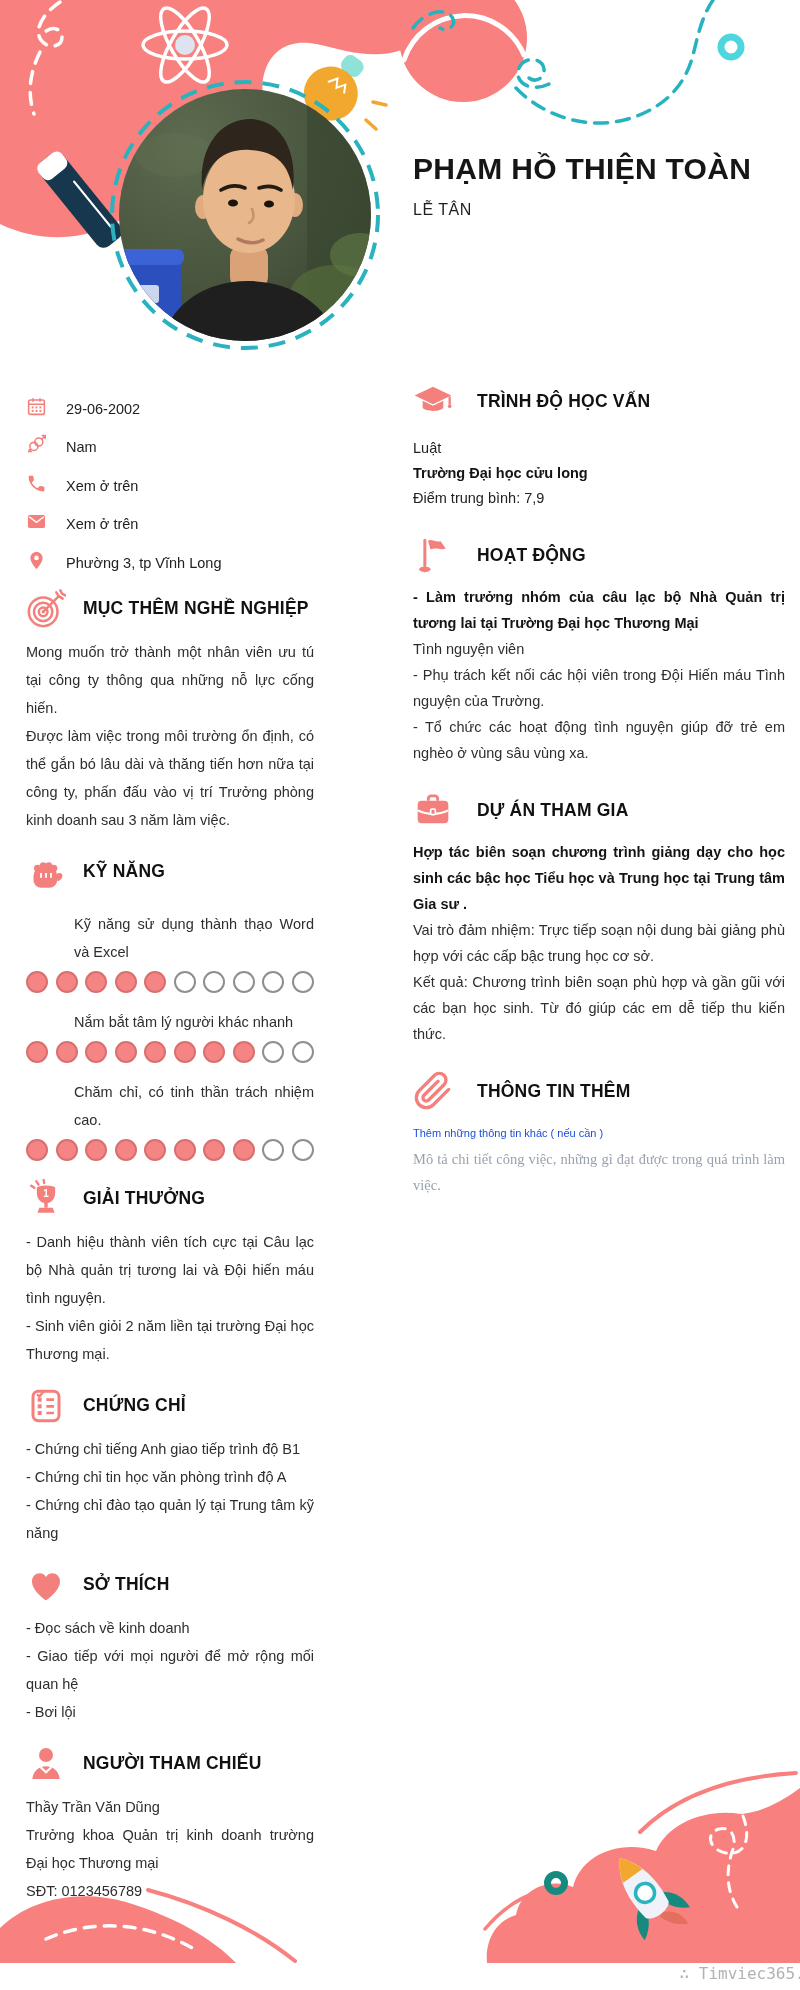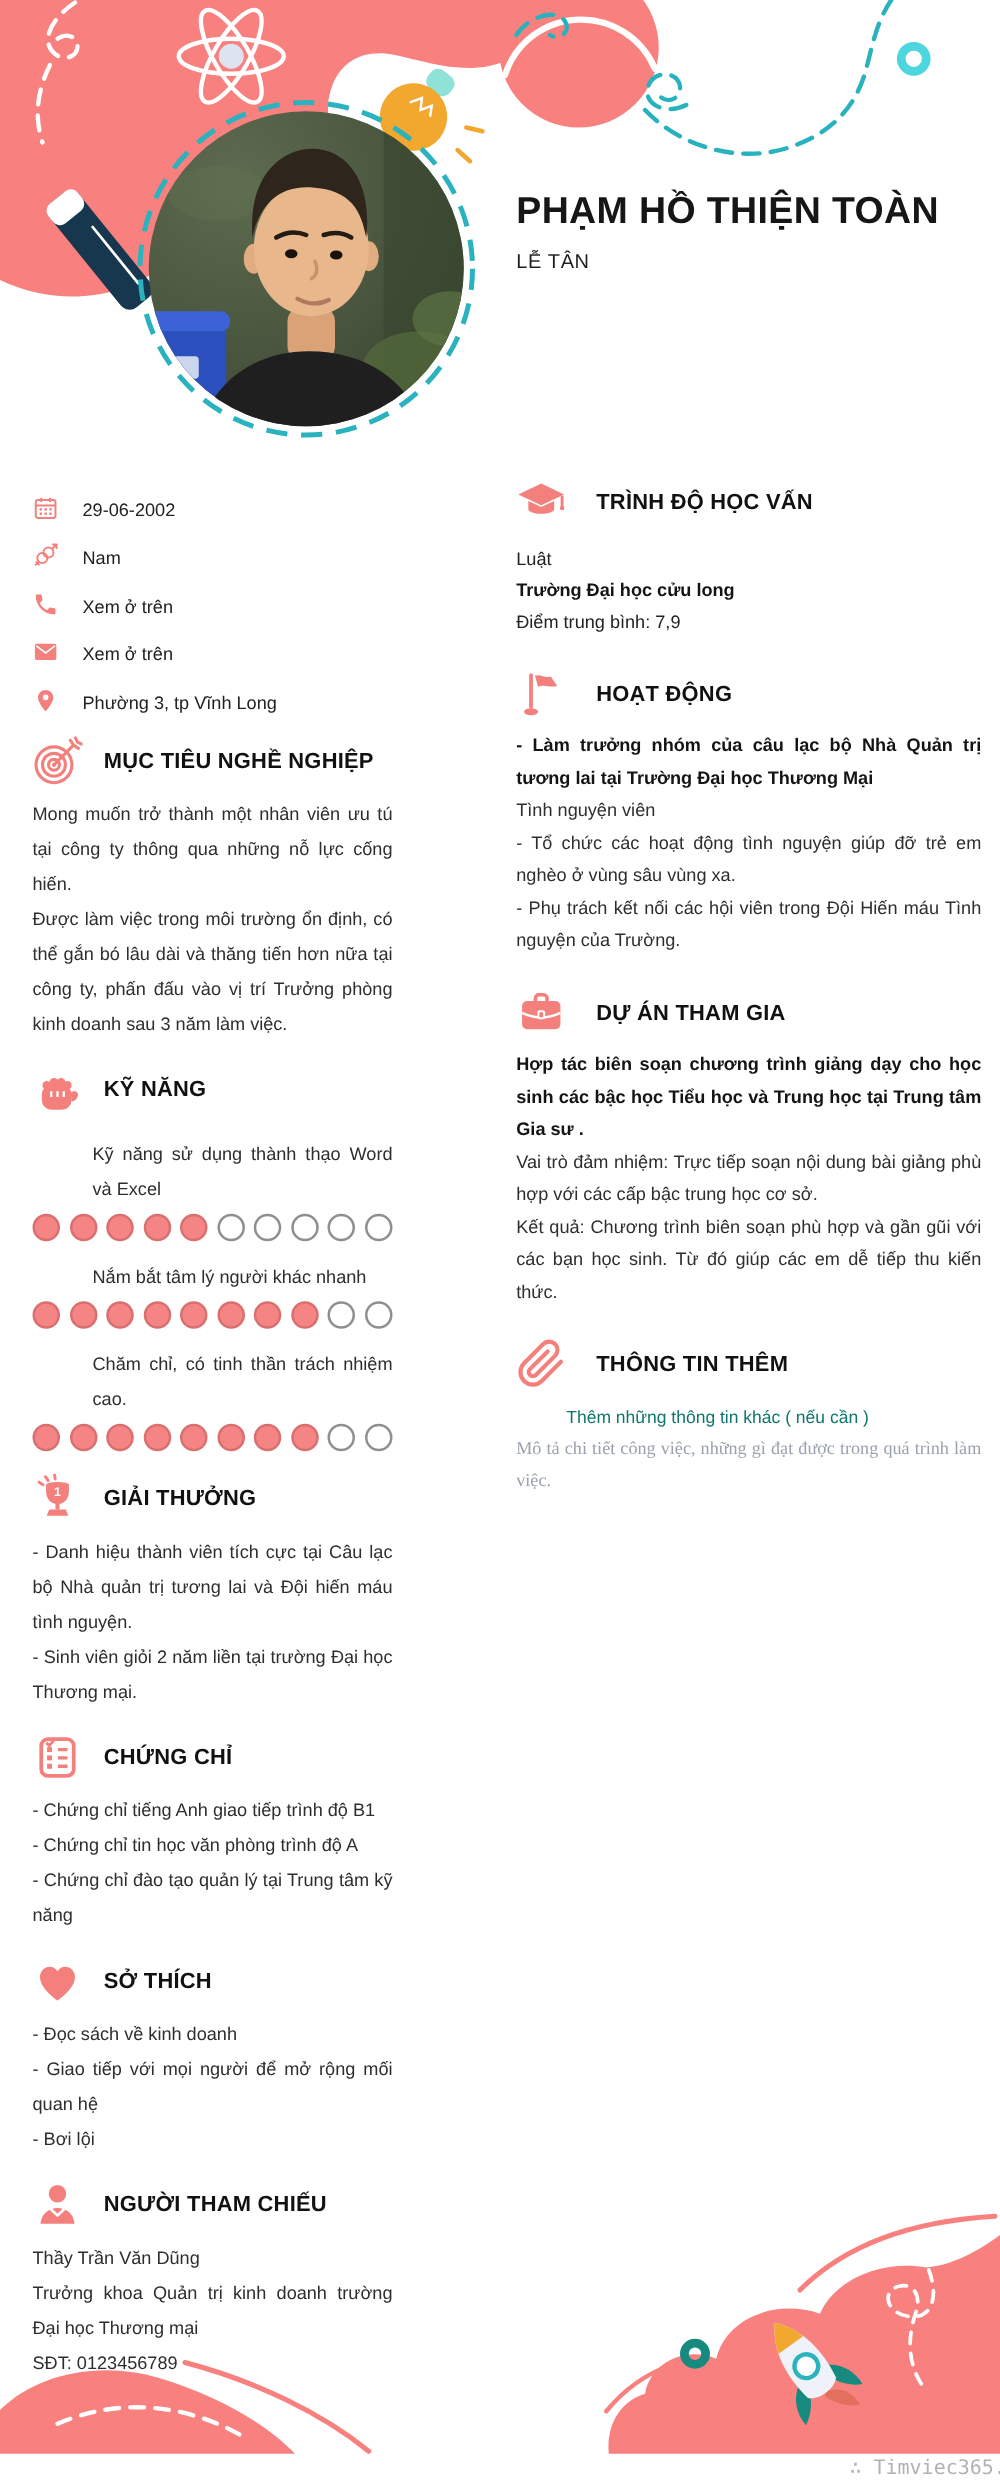--- a/index.html
+++ b/index.html
@@ -27,21 +27,21 @@
   .right-col .para{line-height:26px;}
   .para.bold{font-weight:700;color:#141414;}
   .edu{margin-top:12px;}
   .edu-line{font-size:14.5px;line-height:25px;color:#222;}
   .edu-line.bold{font-weight:700;color:#141414;}
   .skill-label{margin-top:15px;margin-left:48px;}
   .dots{display:flex;justify-content:space-between;margin:5px 0 3px;}
   .dot{width:22px;height:22px;border-radius:50%;background:#fff;border:2px solid #8f8f8f;box-sizing:border-box;}
   .dot.filled{background:#F58585;border-color:#D96F6F;}
   .muted{color:#9aa1ae;font-family:Liberation Serif, serif;}
-  .info-label{font-size:14px;line-height:26px;color:#0f766e;margin-left:40px;}
+  .info-label{font-size:11px;line-height:26px;color:#1d4ed8;}
   .watermark{position:absolute;right:8px;top:1964px;font-family:"DejaVu Sans Mono","Liberation Mono",monospace;
              font-size:16px;color:#b2b2b2;}
 </style>
 </head>
 <body>
 
 <div class="page">
 
   <svg class="decor" style="top:0" width="800" height="310" viewBox="0 0 800 310">
     <path d="M0,0 L452,0 C446,20 430,38 404,49 C374,61 344,50 316,44 C292,39 274,48 266,68 C258,88 264,108 276,122 C252,138 212,150 180,168 C158,181 148,200 126,216 C94,240 44,245 0,224 Z" fill="#F8807E"></path>
@@ -192,21 +192,21 @@
           <svg viewBox="0 0 24 24">
               <g fill="none" stroke="#F4807D" stroke-width="1.5">
                 <circle cx="10.3" cy="13.7" r="8.6"></circle>
                 <circle cx="10.3" cy="13.7" r="5.5"></circle>
                 <circle cx="10.3" cy="13.7" r="2.6"></circle>
               </g>
               <circle cx="10.3" cy="13.7" r="1" fill="#F4807D"></circle>
               <path d="M10.3,13.7 L19.7,4.3 M18.2,2l1.5,2.3 2.3,1.5 M20.6,.8l1,2 2,1" fill="none" stroke="#F4807D" stroke-width="1.5" stroke-linecap="round" stroke-linejoin="round"></path>
             </svg>
         </span>
-        <h2 class="sec-title">MỤC TIÊU NGHỀ NGHIỆP</h2>
+        <h2 class="sec-title">MỤC THÊM NGHỀ NGHIỆP</h2>
       </div>
       <div class="paras">
           <div class="para">Mong muốn trở thành một nhân viên ưu tú tại công ty thông qua những nỗ lực cống hiến.</div>
           <div class="para">Được làm việc trong môi trường ổn định, có thể gắn bó lâu dài và thăng tiến hơn nữa tại công ty, phấn đấu vào vị trí Trưởng phòng kinh doanh sau 3 năm làm việc.</div>
         </div>
     </section>
 
     <section class="sec">
       <div class="sec-head">
         <span class="sec-icon">
@@ -383,22 +383,22 @@
                 <path d="M9,3.4 c2.5-1.2,4.6,1.3,7.6.3 l3,4.4 c-3,1.4-5.6-.9-9.1.6z"></path>
               </g>
             </svg>
         </span>
         <h2 class="sec-title">HOẠT ĐỘNG</h2>
       </div>
       <div class="paras">
         <div class="para bold">- Làm trưởng nhóm của câu lạc bộ Nhà Quản trị tương lai tại Trường Đại học Thương Mại</div>
         <div>
             <div class="para">Tình nguyện viên</div>
+            <div class="para">- Phụ trách kết nối các hội viên trong Đội Hiến máu Tình nguyện của Trường.</div>
             <div class="para">- Tổ chức các hoạt động tình nguyện giúp đỡ trẻ em nghèo ở vùng sâu vùng xa.</div>
-            <div class="para">- Phụ trách kết nối các hội viên trong Đội Hiến máu Tình nguyện của Trường.</div>
           </div>
       </div>
     </section>
 
     <section class="sec">
       <div class="sec-head">
         <span class="sec-icon">
           <svg viewBox="0 0 24 24">
               <path d="M9.2,6.5V5.2 c0-1,.8-1.7,1.7-1.7 h2.2 c1,0,1.7.8,1.7,1.7 v1.3" fill="none" stroke="#F4807D" stroke-width="1.7"></path>
               <rect x="2.8" y="6.5" width="18.4" height="13.5" rx="2.4" fill="#F4807D"></rect>

